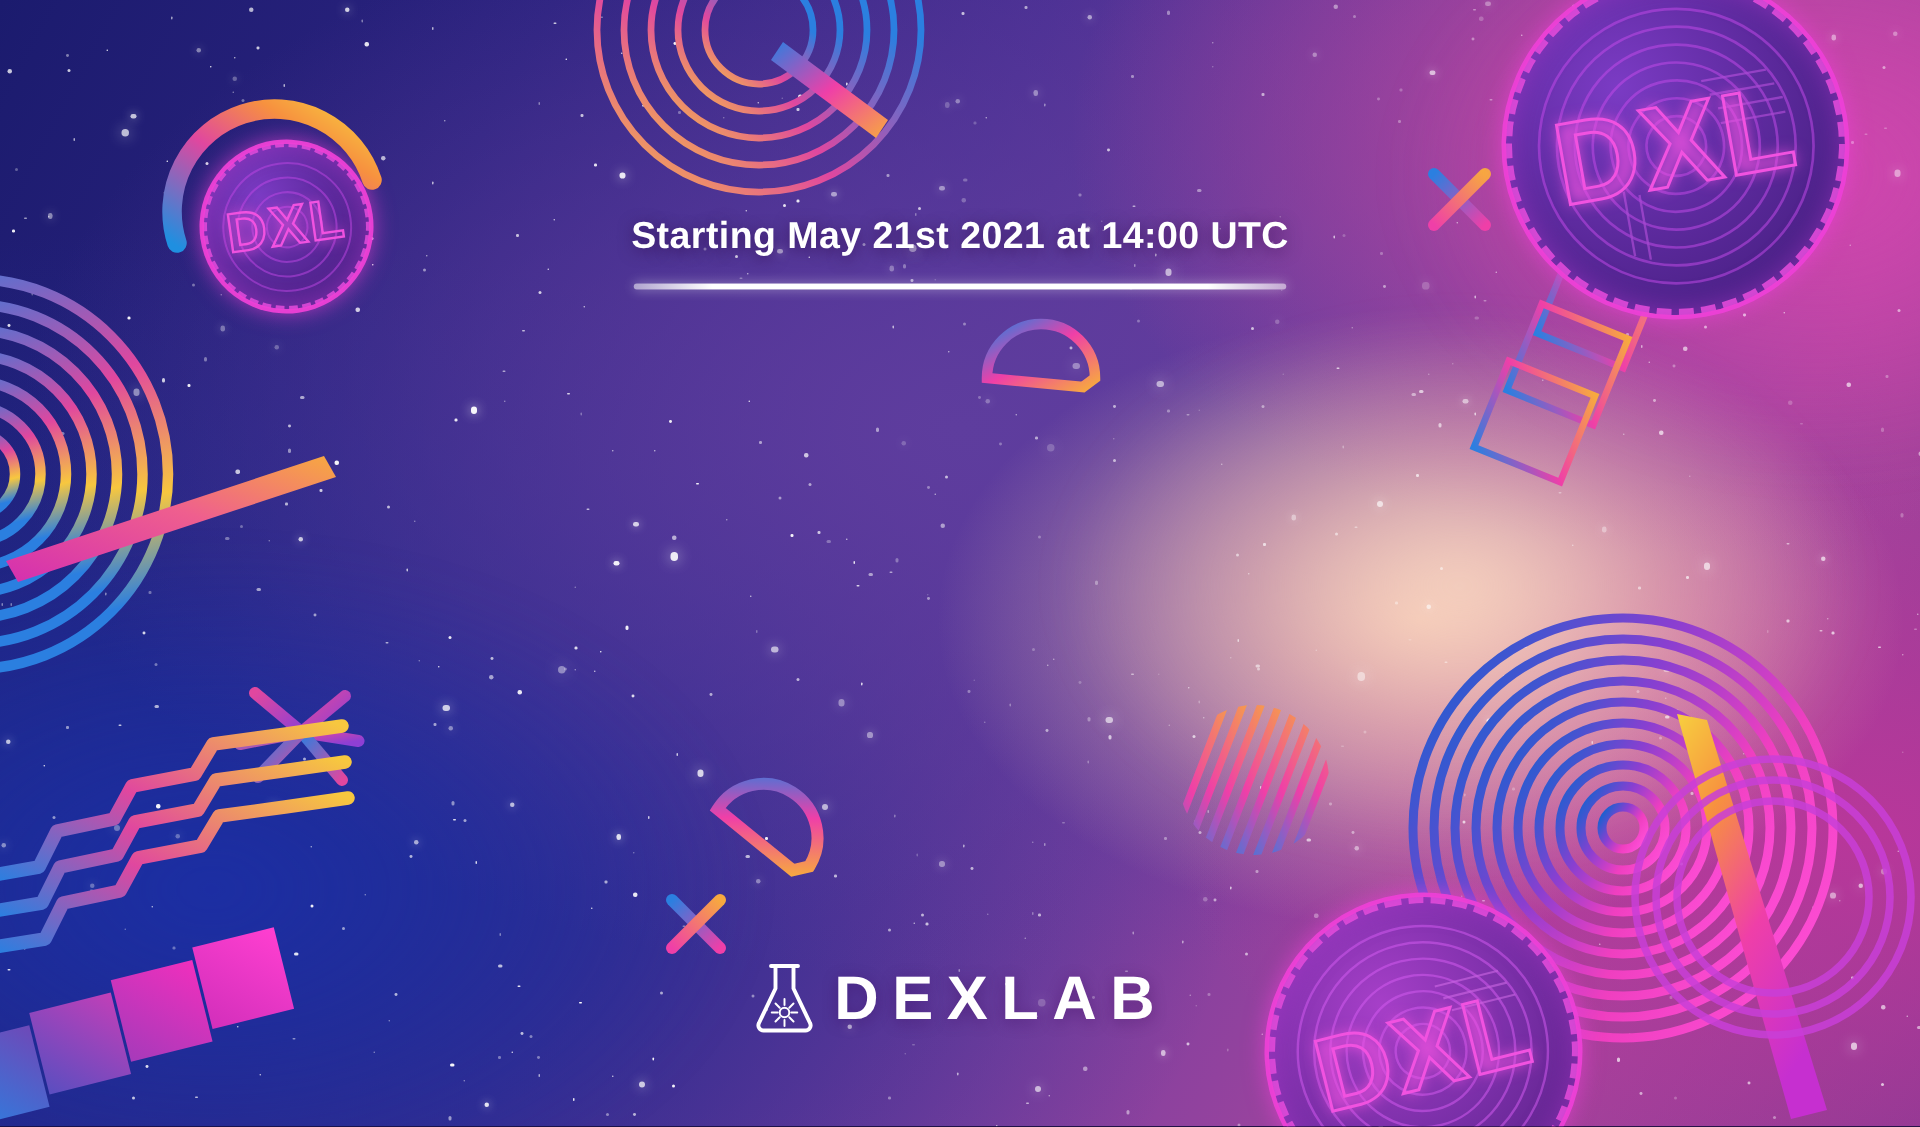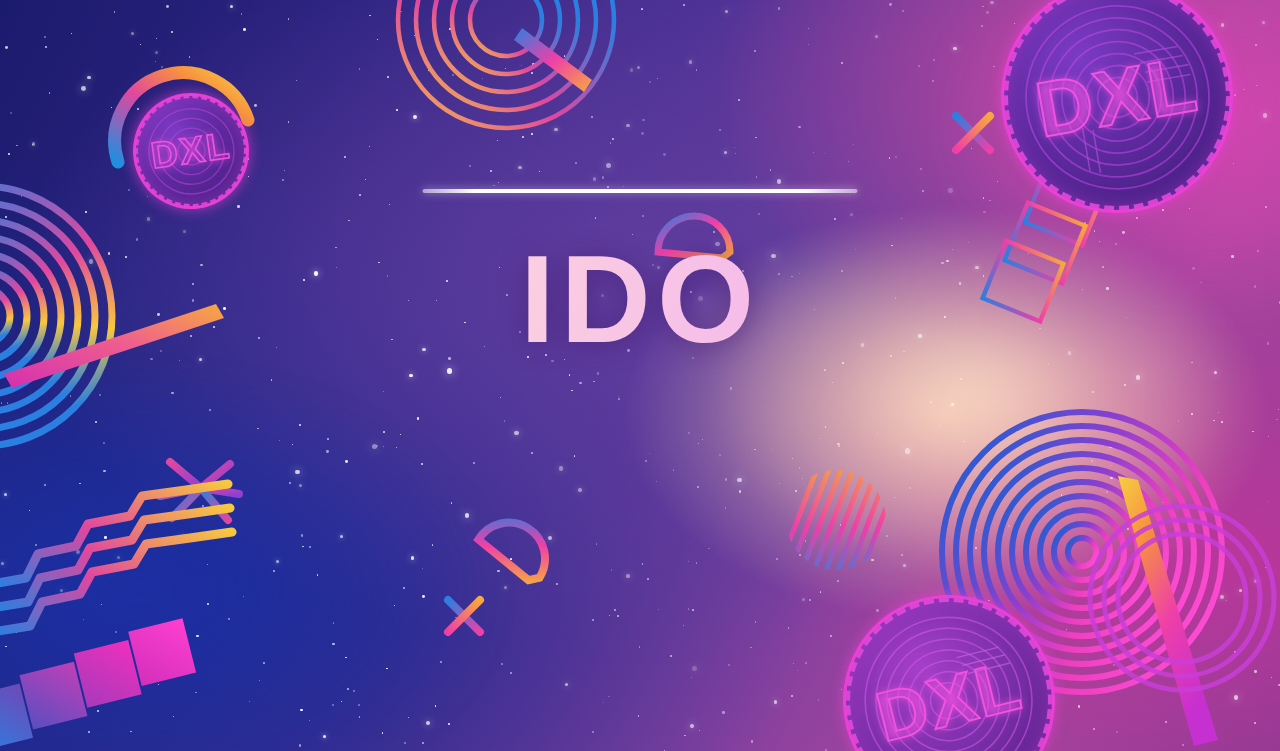--- a/index.html
+++ b/index.html
@@ -1194,22 +1194,46 @@
         </g>
       </svg>
       <div class="dxl" style="font-size:70px;">DXL</div>
     </div>
     <div class="dash"></div>
     <div class="ring"></div>
   </div>
 
   <div class="content">
 
+    <div class="subtitle-wrap">
+      <span class="subtitle">Starting May 21st 2021 at 14:00 UTC</span>
+    </div>
 
     <div class="rule"></div>
 
-    <div class="ido">IDO</div>
-
-
+
+
+    <div class="logo">
+      <span>
+        <svg width="44" height="50" viewBox="0 0 44 50" aria-hidden="true">
+          <g fill="none" stroke="#ffffff" stroke-width="2.6" stroke-linecap="round" stroke-linejoin="round">
+            <path d="M16 4 L16 19 L5 42 A3.4 3.4 0 0 0 8 47 L36 47 A3.4 3.4 0 0 0 39 42 L28 19 L28 4"></path>
+            <line x1="13" y1="4" x2="31" y2="4"></line>
+          </g>
+          <g fill="none" stroke="#ffffff" stroke-width="1.3" stroke-linecap="round">
+            <circle cx="22" cy="35" r="3.2"></circle>
+            <line x1="22" y1="26" x2="22" y2="30"></line>
+            <line x1="22" y1="40" x2="22" y2="44"></line>
+            <line x1="13.5" y1="35" x2="17.5" y2="35"></line>
+            <line x1="26.5" y1="35" x2="30.5" y2="35"></line>
+            <line x1="16" y1="29" x2="18.8" y2="31.8"></line>
+            <line x1="25.2" y1="38.2" x2="28" y2="41"></line>
+            <line x1="28" y1="29" x2="25.2" y2="31.8"></line>
+            <line x1="18.8" y1="38.2" x2="16" y2="41"></line>
+          </g>
+        </svg>
+      </span>
+      <span class="logo-word">DEXLAB</span>
+    </div>
 
   </div>
 
 </div>
 
 </body></html>

